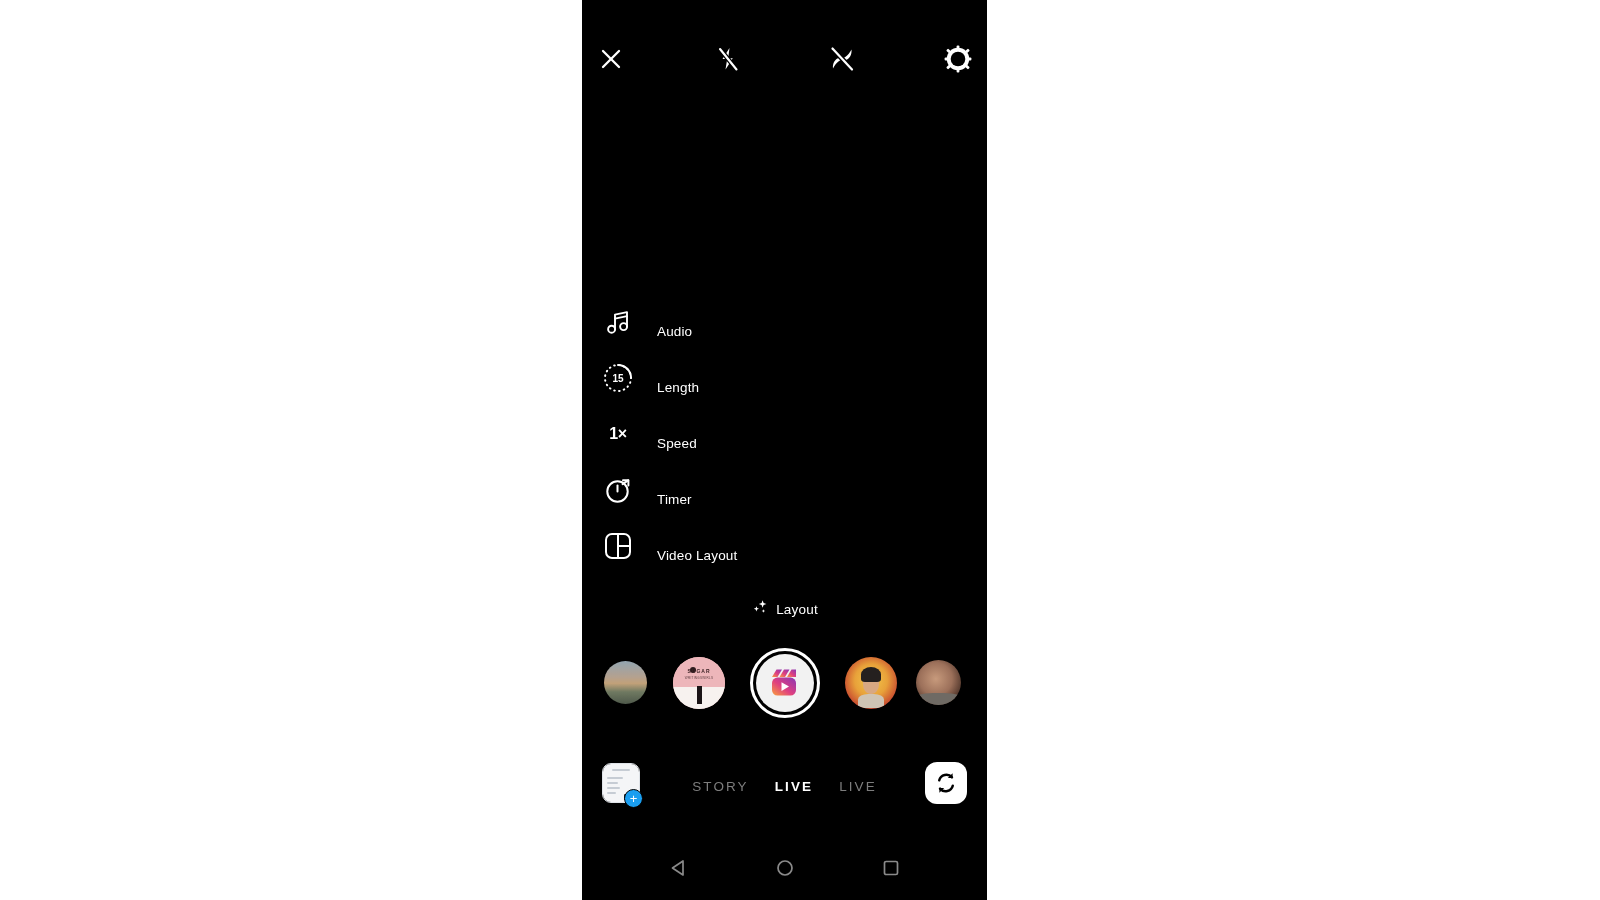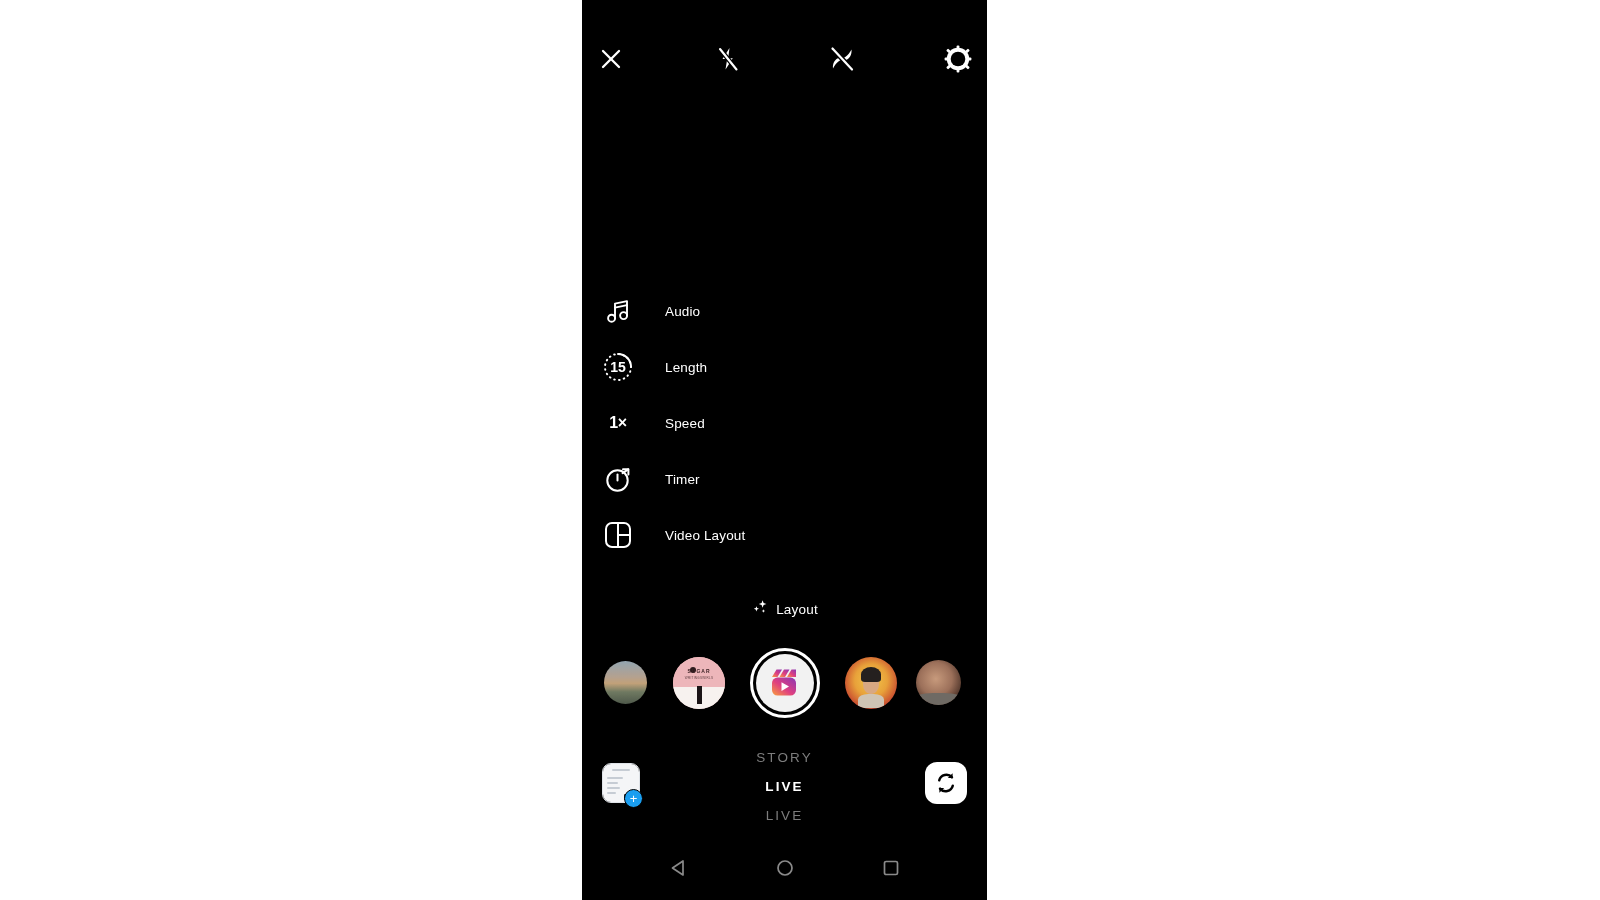--- a/index.html
+++ b/index.html
@@ -42,24 +42,23 @@
   #ic-settings  { left: 356px; top: 7px; }
 
   
   #menu {
     position: absolute;
     left: 14px; top: 283px;
     width: 330px;
   }
   .menu-row {
     display: flex;
-    align-items: center;
+    align-items: flex-end;
     height: 56px;
     cursor: pointer;
-    gap: 8px;
   }
   .menu-icon {
     width: 34px; height: 34px;
     margin-left: 5px;
     display: flex; align-items: center; justify-content: center;
     flex: 0 0 34px;
   }
   .menu-label {
     margin-left: 22px;
     color: #ffffff;
@@ -71,21 +70,21 @@
     color: #ffffff;
     font-size: 16px;
     font-weight: bold;
     letter-spacing: -0.4px;
   }
   .len-wrap { position: relative; width: 30px; height: 30px; }
   .len-num {
     position: absolute; left: 0; top: 0;
     width: 30px; height: 30px;
     display: flex; align-items: center; justify-content: center;
-    color: #ffffff; font-size: 14px; font-weight: bold;
+    color: #ffffff; font-size: 10px; font-weight: bold;
   }
 
   
   #effects-row {
     position: absolute;
     left: 0; top: 598px;
     width: 405px;
     display: flex; align-items: center; justify-content: center;
     gap: 7px;
     cursor: pointer;
@@ -241,22 +240,21 @@
     background: #1a9ef0;
     border: 1.5px solid #000;
     display: flex; align-items: center; justify-content: center;
     color: #fff; font-size: 13px; line-height: 1;
   }
   #modes {
     position: absolute;
     left: 0; top: 0;
     width: 405px; height: 58px;
     display: flex; align-items: center; justify-content: center;
-    gap: 14px;
-    flex-direction: column;
+    gap: 26px;
   }
   .mode {
     font-size: 13.5px;
     letter-spacing: 2.1px;
     color: #7d7d7d;
     cursor: pointer;
     white-space: nowrap;
   }
   .mode.active {
     color: #ffffff;

